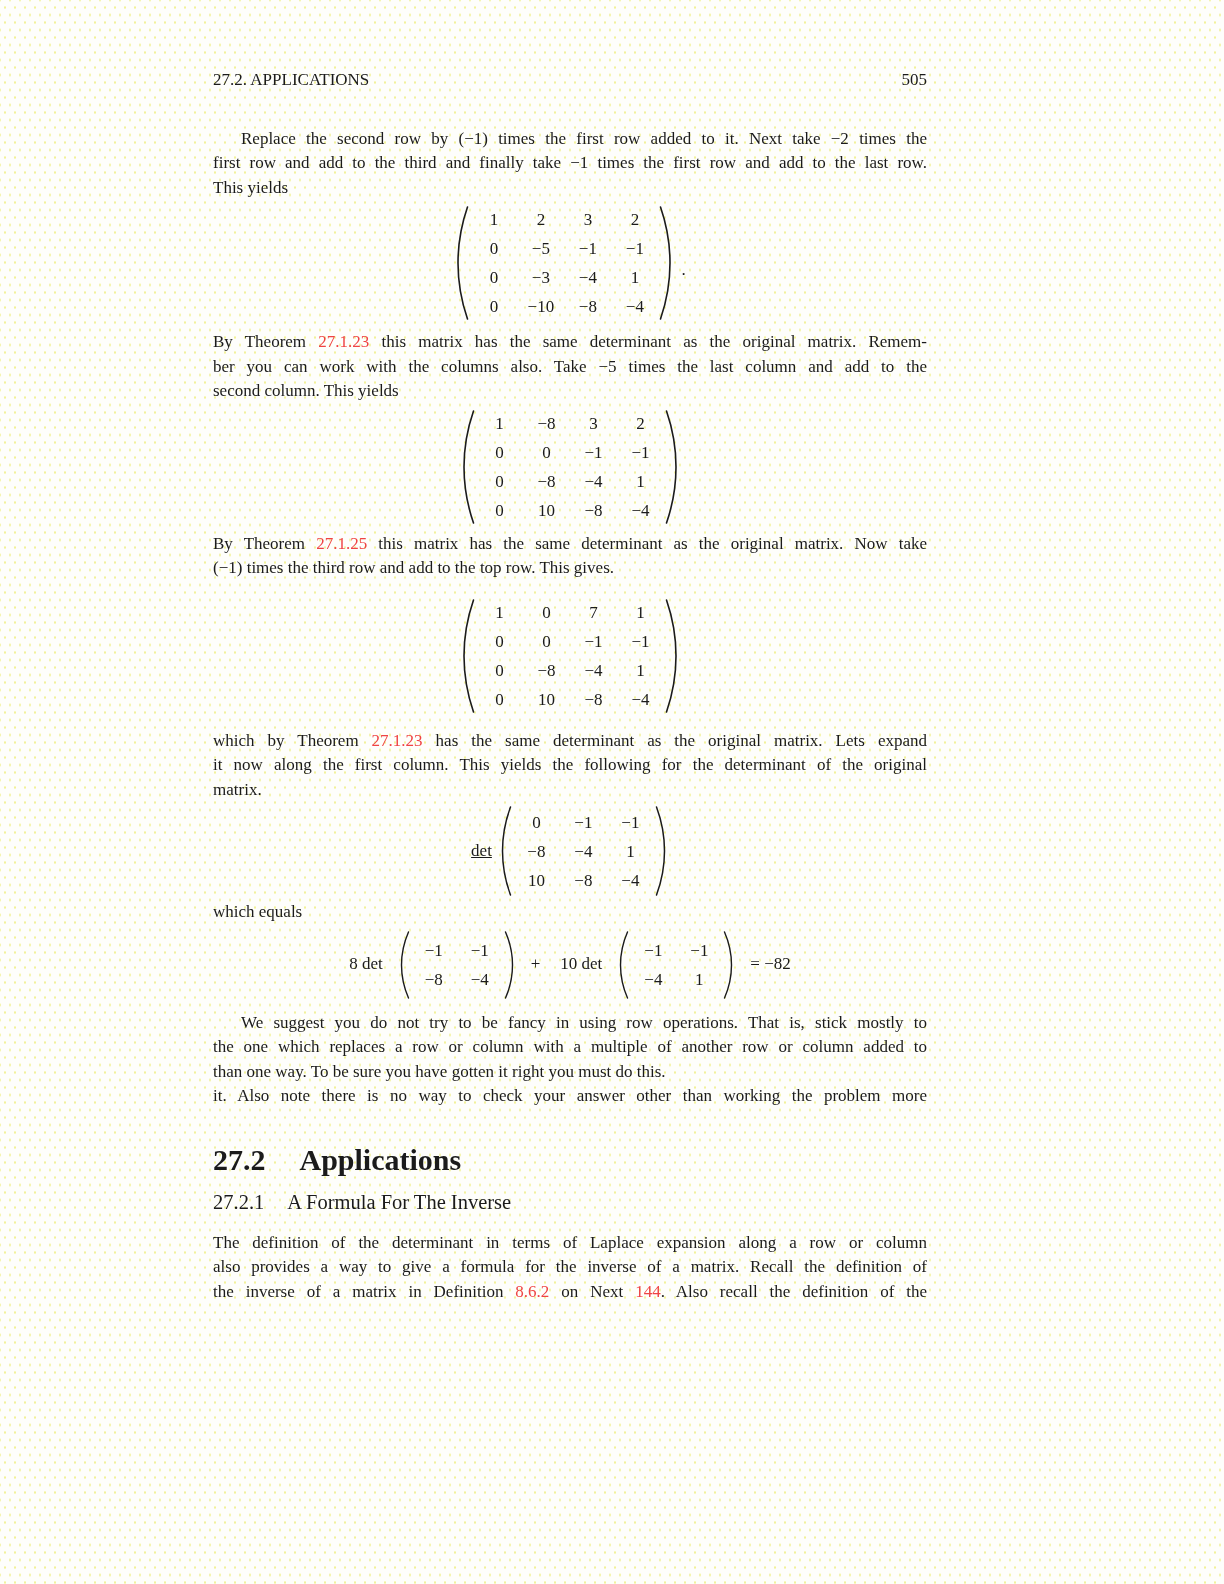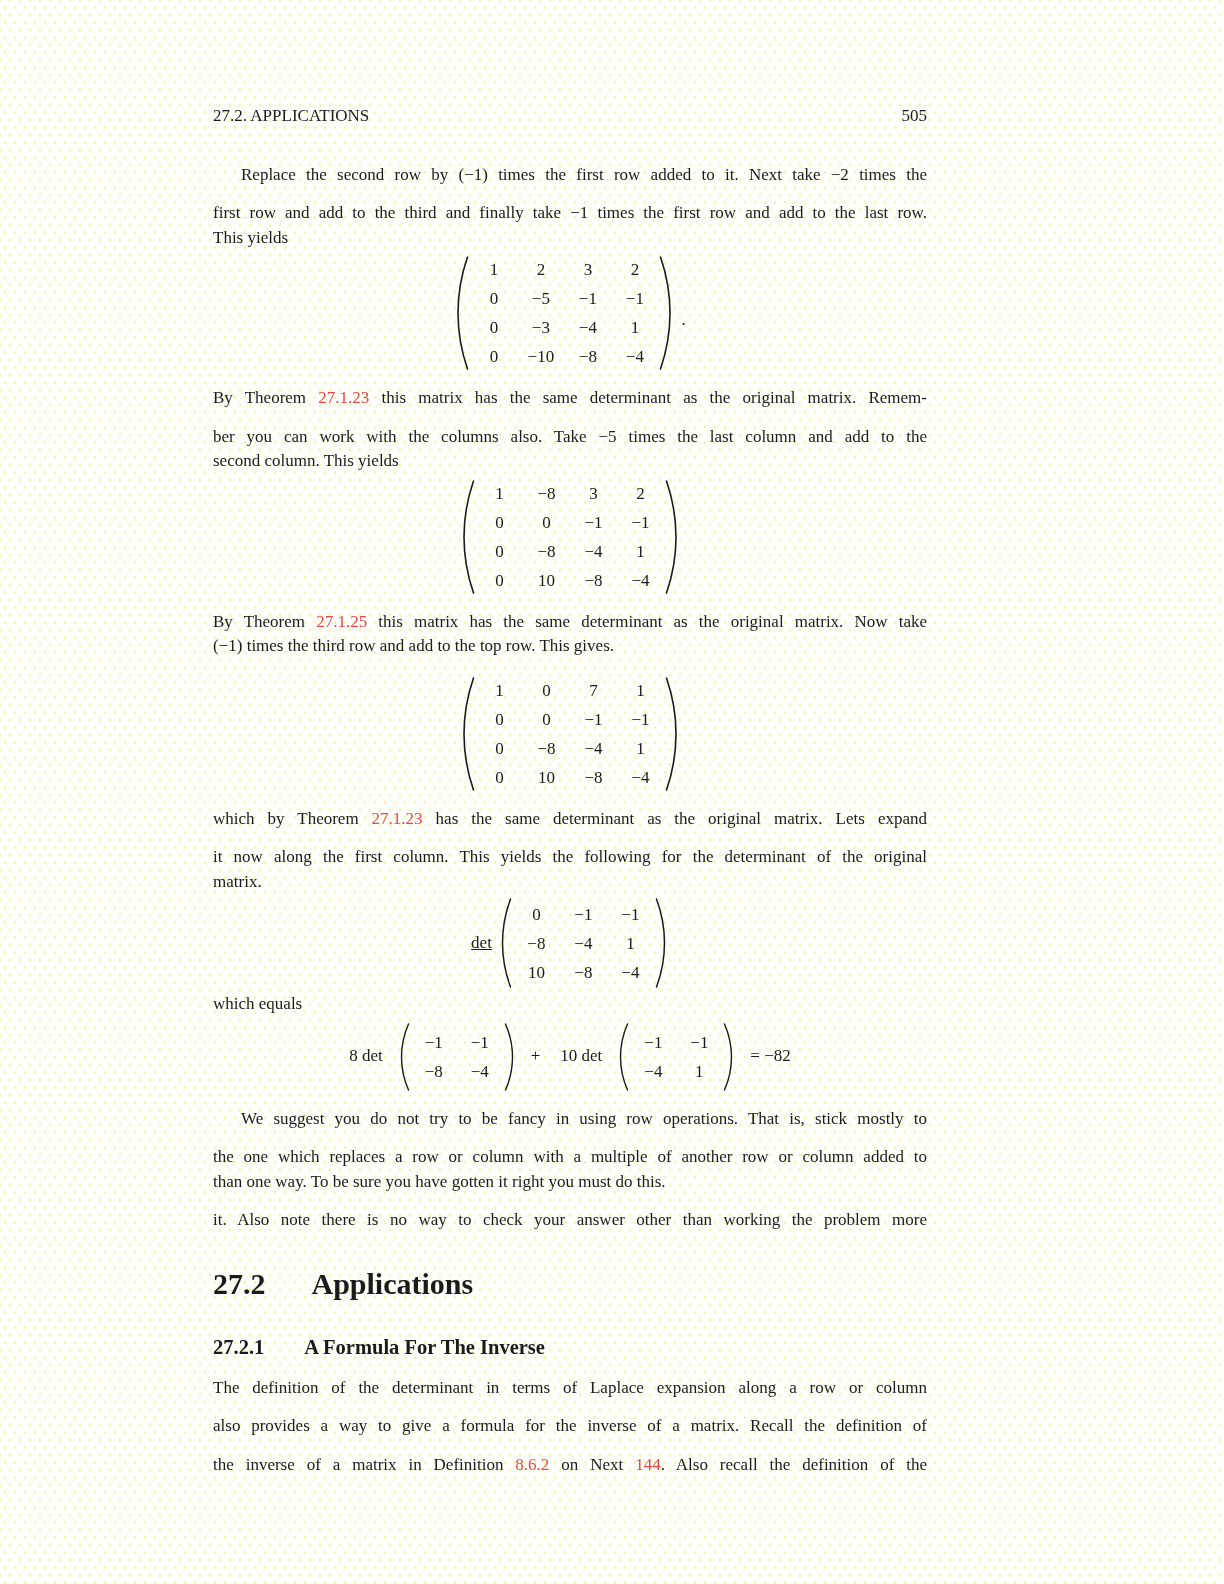--- a/index.html
+++ b/index.html
@@ -7,43 +7,43 @@
     width:1224px;height:1584px;overflow:hidden;
     background-color:#fefefb;
     background-image:
       radial-gradient(circle,#f2f29a 0.9px,rgba(255,255,255,0) 1.4px),
       radial-gradient(circle,#f2f29a 0.9px,rgba(255,255,255,0) 1.4px);
     background-size:10px 15px,10px 15px;
     background-position:0 0,5px 7.5px;
     font-family:"Liberation Serif","DejaVu Serif",serif;
     color:#1b1b1b;
   }
-  .content{width:714px;margin-left:213px;padding-top:104px;font-size:17px;line-height:24.5px;}
+  .content{width:714px;margin-left:213px;padding-top:68px;font-size:17px;line-height:24.5px;}
   .pgheader{display:flex;justify-content:space-between;margin-bottom:34px;}
   .line{min-height:24.5px;}
-  .j{text-align:justify;text-align-last:justify;margin-top:14px;}
+  .j{text-align:justify;text-align-last:justify;}
   .ind{text-indent:28px;}
   .link{color:#ef4444;cursor:pointer;}
   .display{display:flex;justify-content:center;align-items:center;}
   .mx{display:flex;align-items:center;}
   .mgrid{display:grid;text-align:center;line-height:29px;}
   .c4{grid-template-columns:repeat(4,47px);}
   .c3{grid-template-columns:repeat(3,47px);}
   .c2{grid-template-columns:repeat(2,46px);}
   svg.paren{display:block;}
   .period{margin-left:7px;transform:translateY(7px);}
   .detlbl{margin-right:6px;text-decoration:underline;}
   .eqpart{margin:0 6px;white-space:nowrap;}
   #d1{margin:4px 0 8px;}
   #d2{margin:4px 0 6px;}
   #d3{margin:16px 0 14px;}
   #d4{margin:2px 0 2px;}
   #d5{margin:4px 0 10px;gap:8px;}
-  .h-sec{display:flex;gap:46px;font-weight:bold;font-size:30px;line-height:34px;margin-top:34px;}
-  .h-sub{display:flex;gap:40px;font-weight:bold;font-size:20.5px;line-height:26px;margin-top:33px;}
+  .h-sec{display:flex;gap:34px;font-weight:bold;font-size:30px;line-height:34px;margin-top:34px;}
+  .h-sub{display:flex;gap:23px;font-weight:normal;font-size:20.5px;line-height:26px;margin-top:12px;}
   .p-after-h{margin-top:16px;}
   .p-after-eq{margin-top:6px;}
 </style>
 </head>
 <body>
 
 <div class="content">
 
   <div class="pgheader">
     <span>27.2. APPLICATIONS</span>

